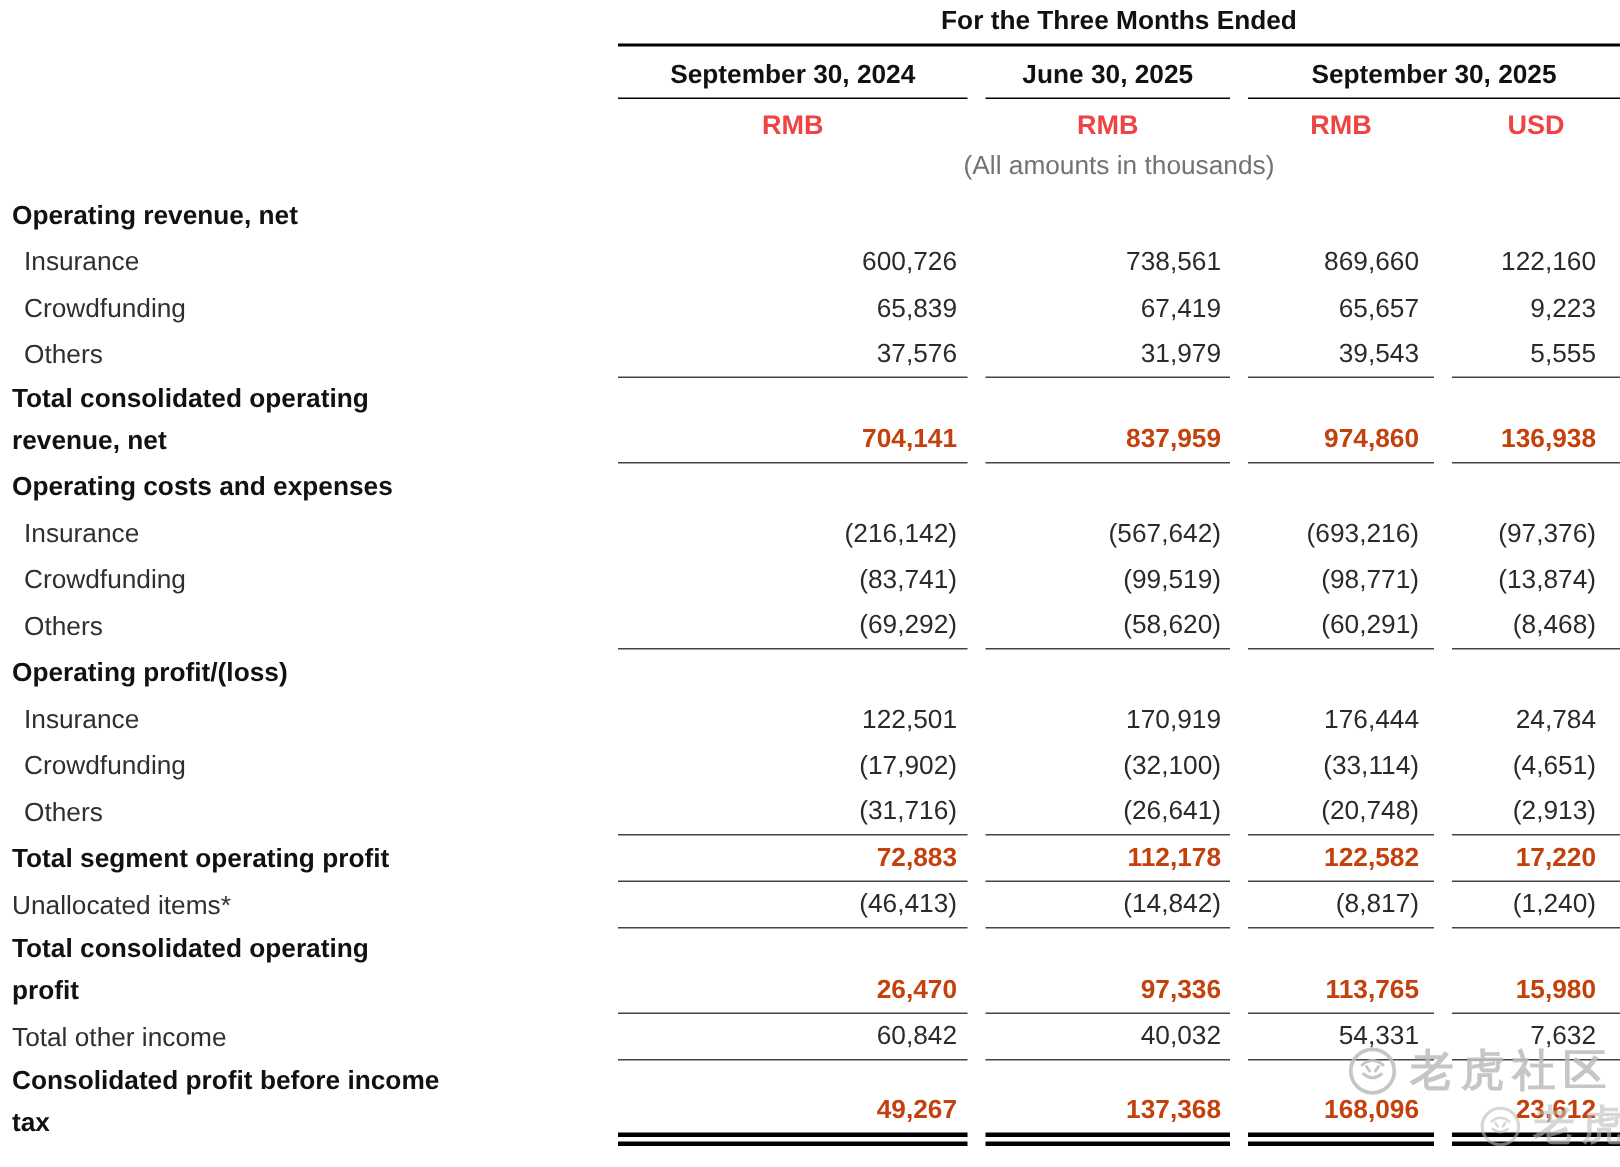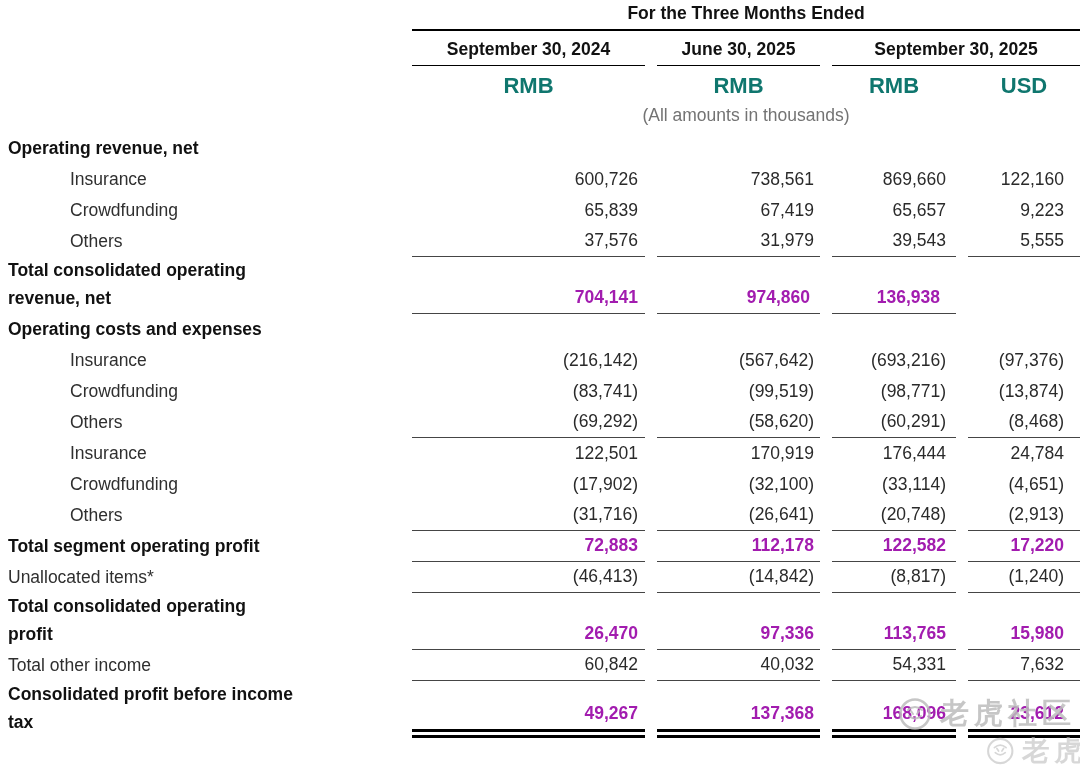--- a/index.html
+++ b/index.html
@@ -39,53 +39,53 @@
     color: #111;
     padding: 4px 0 5px 0;
     border-bottom: 1.5px solid #000;
   }
   .d1 { grid-column: 2; }
   .d2 { grid-column: 3; }
   .d3 { grid-column: 4 / 6; }
   .c-cell {
     text-align: center;
     font-weight: bold;
-    font-size: 22px;
-    color: #0f766e;
+    font-size: 18px;
+    color: #ef4444;
     padding: 7px 0 2px 0;
   }
   .cc1 { grid-column: 2; } .cc2 { grid-column: 3; } .cc3 { grid-column: 4; } .cc4 { grid-column: 5; }
   .t-note {
     grid-column: 2 / 6;
     text-align: center;
     font-size: 17.5px;
     color: #737373;
     padding: 4px 0 7px 0;
   }
 
   
   .row { align-items: end; min-height: 31px; }
   .lab {
     padding-left: 8px;
     font-size: 17.5px;
     line-height: 27.5px;
     color: #2f2f2f;
     padding-bottom: 2px;
   }
-  .row.item .lab { padding-left: 48px; margin-left: 22px; }
+  .row.item .lab { padding-left: 16px; }
   .row.section .lab, .row.total .lab { font-weight: bold; color: #111; }
   .val {
     text-align: right;
     font-size: 17.5px;
     line-height: 27.5px;
     padding-bottom: 2px;
     color: #2a2a2a;
     white-space: nowrap;
   }
-  .row.total .val { font-weight: bold; color: #a21caf; }
+  .row.total .val { font-weight: bold; color: #c2410c; }
   .val.c1 { padding-right: 7px; }
   .val.c2 { padding-right: 6px; }
   .val.c3 { padding-right: 10px; }
   .val.c4 { padding-right: 16px; }
   .row.rule-single .val { border-bottom: 1px solid #454545; }
   .row.rule-double .val { border-bottom: 9px double #000; }
 
   
   .wm {
     position: absolute;
@@ -166,20 +166,21 @@
         <div class="val c2">31,979</div>
         <div class="val c3">39,543</div>
         <div class="val c4">5,555</div>
       </div>
       <div class="grid row total rule-single">
         <div class="lab">
           <div>Total consolidated operating</div>
           <div>revenue, net</div>
         </div>
         <div class="val c1">704,141</div>
+        <div class="val c2">837,959</div>
         <div class="val c3">974,860</div>
         <div class="val c4">136,938</div>
       </div>
       <div class="grid row section">
         <div class="lab">
           <div>Operating costs and expenses</div>
         </div>
         <div class="val c1"></div>
         <div class="val c2"></div>
         <div class="val c3"></div>
@@ -204,20 +205,29 @@
         <div class="val c4">(13,874)</div>
       </div>
       <div class="grid row item rule-single">
         <div class="lab">
           <div>Others</div>
         </div>
         <div class="val c1">(69,292)</div>
         <div class="val c2">(58,620)</div>
         <div class="val c3">(60,291)</div>
         <div class="val c4">(8,468)</div>
+      </div>
+      <div class="grid row section">
+        <div class="lab">
+          <div>Operating profit/(loss)</div>
+        </div>
+        <div class="val c1"></div>
+        <div class="val c2"></div>
+        <div class="val c3"></div>
+        <div class="val c4"></div>
       </div>
       <div class="grid row item">
         <div class="lab">
           <div>Insurance</div>
         </div>
         <div class="val c1">122,501</div>
         <div class="val c2">170,919</div>
         <div class="val c3">176,444</div>
         <div class="val c4">24,784</div>
       </div>

